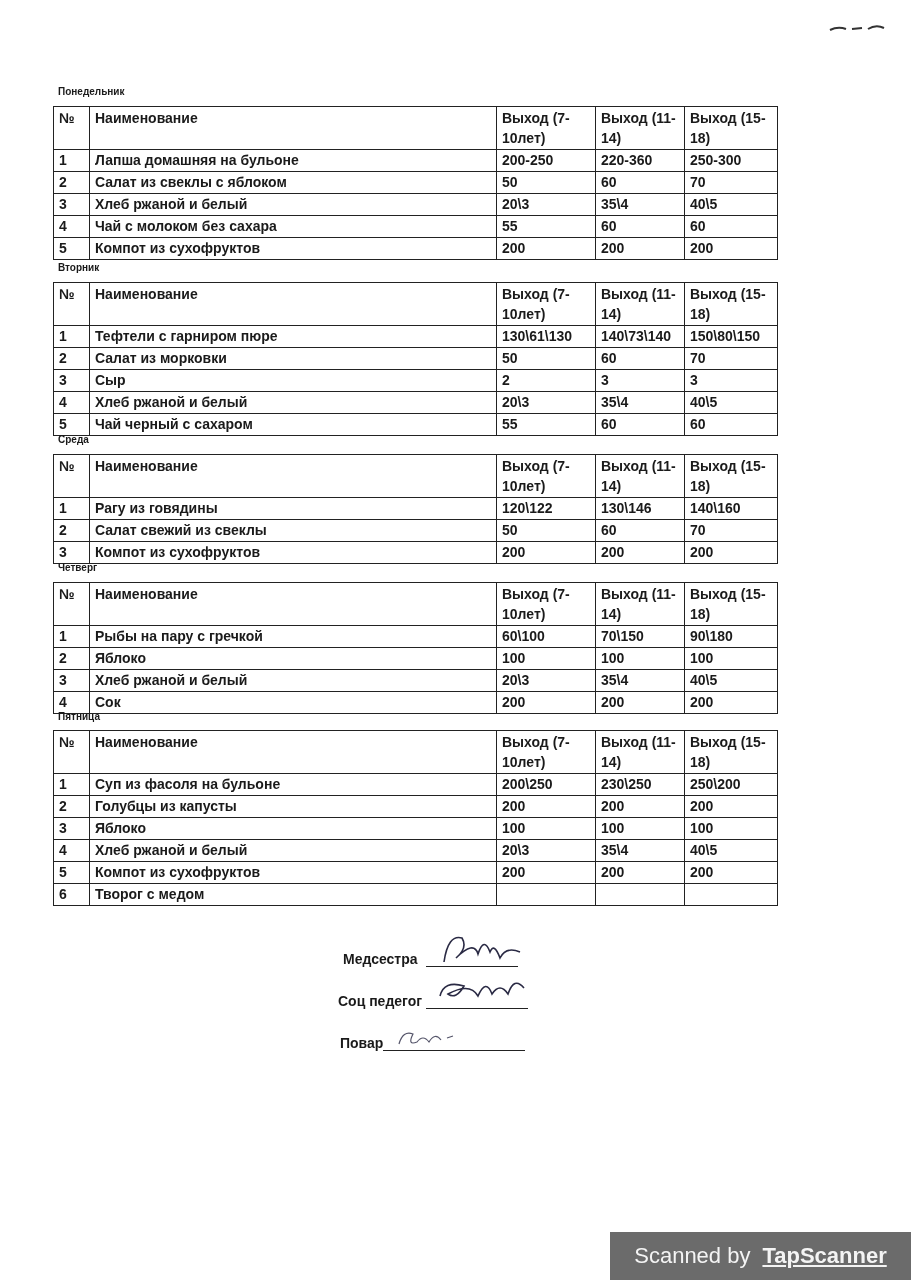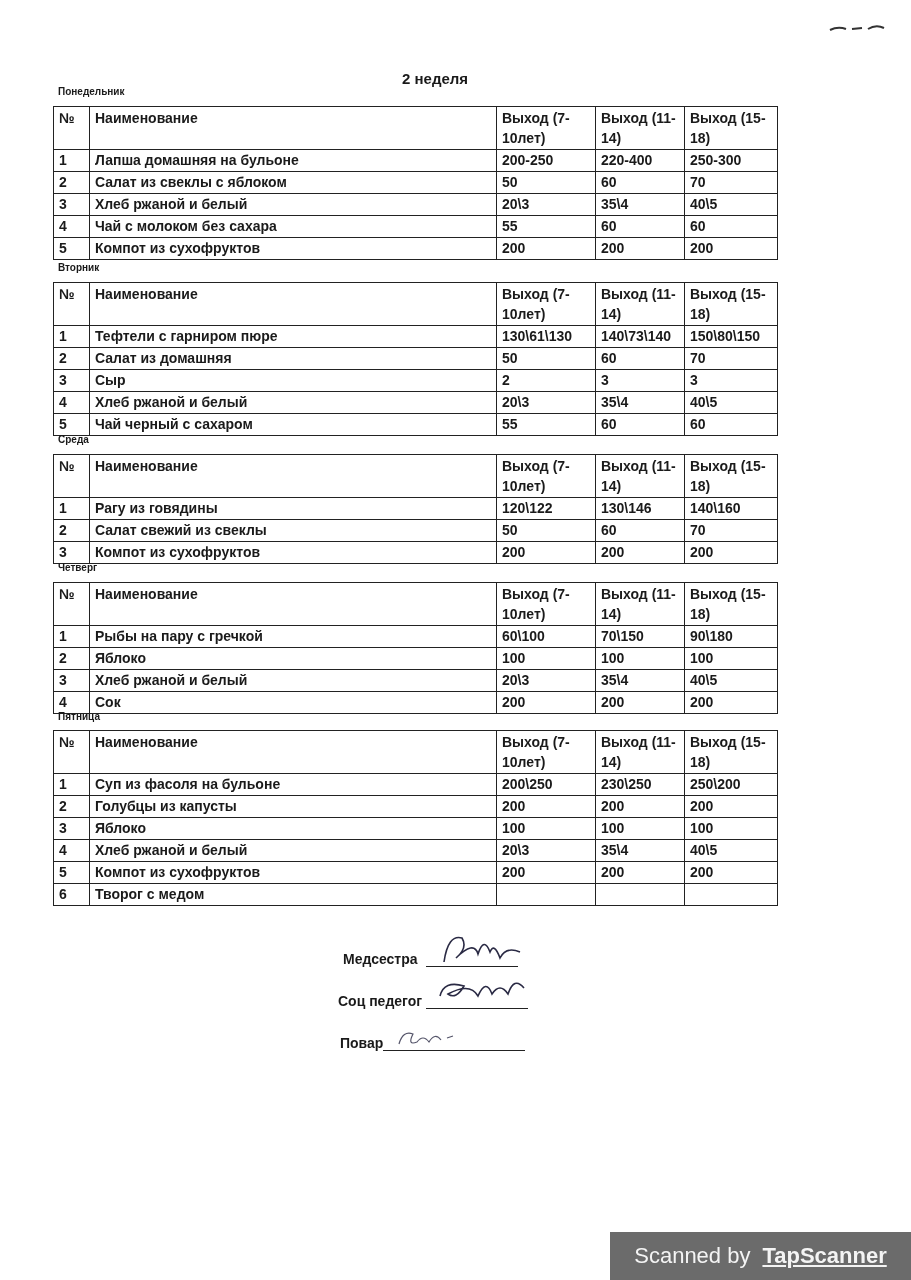--- a/index.html
+++ b/index.html
@@ -32,37 +32,36 @@
 </style>
 </head>
 <body>
 
 <div class="page">
 
   <svg class="corner-mark" width="60" height="16" viewBox="0 0 60 16">
     <path d="M2 10 Q10 6 18 9 M24 9 L34 8 M40 9 Q48 4 56 8" stroke="#333" stroke-width="2" fill="none"></path>
   </svg>
 
-  <div class="doc-title">2 неделя</div>
 
   <div class="day-label" style="top:86px">Понедельник</div>
   <table class="menu" style="top:106px">
     <tbody>
         <tr class="hdr">
       <td class="num">№</td>
       <td class="name">Наименование</td>
       <td class="c1">Выход (7-10лет)</td>
       <td class="c2">Выход (11-14)</td>
       <td class="c3">Выход (15-18)</td>
     </tr>
     <tr>
           <td>1</td>
           <td>Лапша домашняя на бульоне</td>
           <td>200-250</td>
-          <td>220-400</td>
+          <td>220-360</td>
           <td>250-300</td>
         </tr>
     <tr>
           <td>2</td>
           <td>Салат из свеклы  с яблоком</td>
           <td>50</td>
           <td>60</td>
           <td>70</td>
         </tr>
     <tr>
@@ -101,21 +100,21 @@
     </tr>
     <tr>
           <td>1</td>
           <td>Тефтели с гарниром пюре</td>
           <td>130\61\130</td>
           <td>140\73\140</td>
           <td>150\80\150</td>
         </tr>
     <tr>
           <td>2</td>
-          <td>Салат из домашняя</td>
+          <td>Салат из морковки</td>
           <td>50</td>
           <td>60</td>
           <td>70</td>
         </tr>
     <tr>
           <td>3</td>
           <td>Сыр</td>
           <td>2</td>
           <td>3</td>
           <td>3</td>

